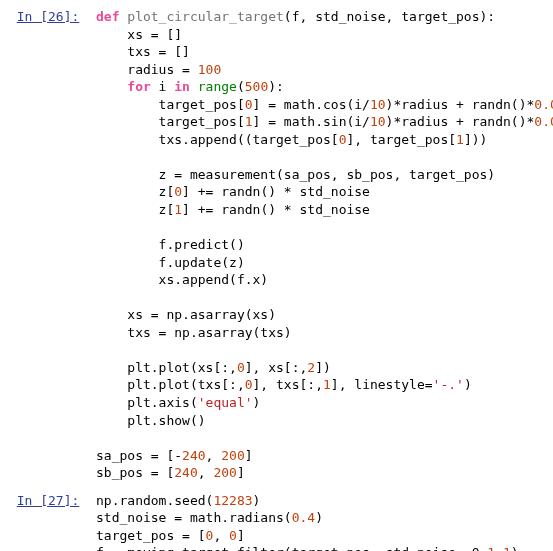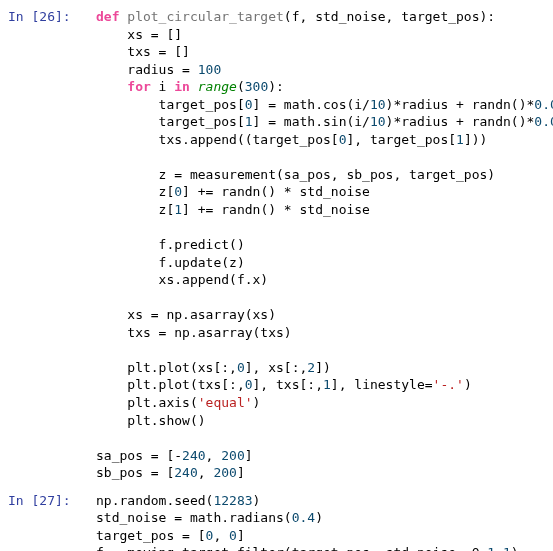--- a/index.html
+++ b/index.html
@@ -14,45 +14,46 @@
     box-sizing: border-box;
     position: relative;
   }
   .cell {
     display: flex;
     margin-bottom: 10px;
   }
   .prompt {
     width: 80px;
     flex: none;
-    text-align: left;
+    text-align: center;
     color: #303F9F;
     padding-right: 8px;
     white-space: pre;
+    text-decoration: underline;
   }
   .code {
     white-space: pre;
     flex: 1 1 auto;
   }
   .kw { color: #ec4899; font-weight: bold; }
   .bname { color: #737373; }
-  .num { color: #0c4a6e; }
+  .num { color: #c2410c; }
   .str { color: #BA2121; }
-  .builtin { color: #008000; font-style: italic; }
+  .builtin { color: #008000; }
 </style>
 </head>
 <body>
 
 <div class="cell">
   <div class="prompt">In [26]:</div>
   <div class="code"><span class="kw">def</span> <span class="bname">plot_circular_target</span>(f, std_noise, target_pos):
     xs = []
     txs = []
     radius = <span class="num">100</span>
-    <span class="kw">for</span> i <span class="kw">in</span> <span class="builtin">range</span>(<span class="num">300</span>):
+    <span class="kw">for</span> i <span class="kw">in</span> <span class="builtin">range</span>(<span class="num">500</span>):
         target_pos[<span class="num">0</span>] = math.cos(i/<span class="num">10</span>)*radius + randn()*<span class="num">0.0001</span>
         target_pos[<span class="num">1</span>] = math.sin(i/<span class="num">10</span>)*radius + randn()*<span class="num">0.0001</span>
         txs.append((target_pos[<span class="num">0</span>], target_pos[<span class="num">1</span>]))
 
         z = measurement(sa_pos, sb_pos, target_pos)
         z[<span class="num">0</span>] += randn() * std_noise
         z[<span class="num">1</span>] += randn() * std_noise
 
         f.predict()
         f.update(z)

